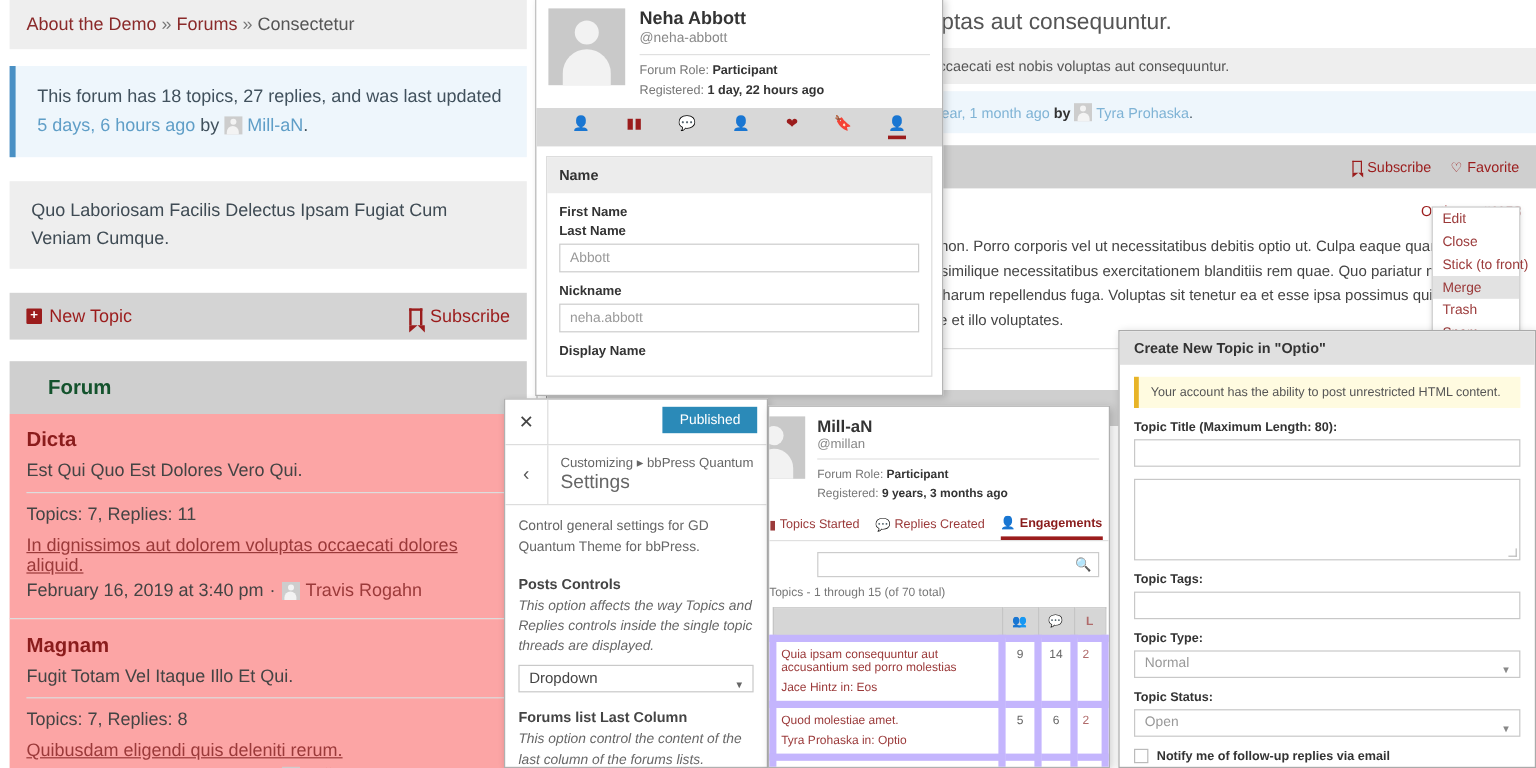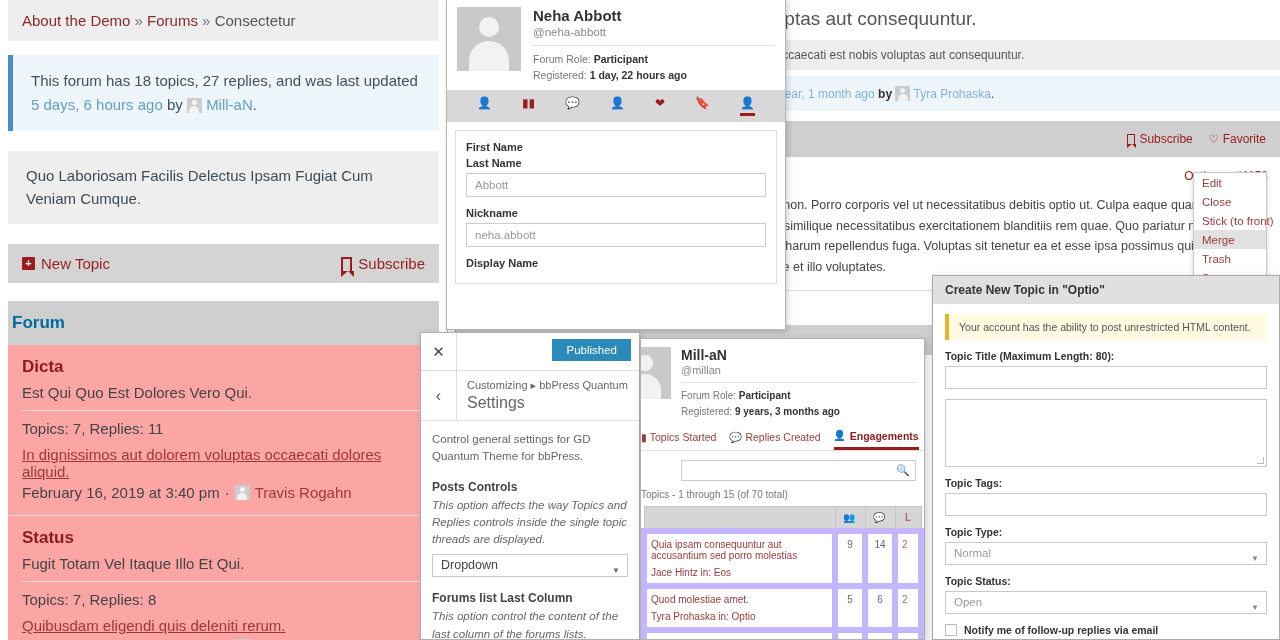--- a/index.html
+++ b/index.html
@@ -30,22 +30,22 @@
                  align-items:center; gap:6px; }
   .sq-icon { display:inline-block; width:13px; height:13px; background:#9b1c1c;
              color:#fff; font-size:11px; line-height:13px; text-align:center;
              border-radius:1px; font-weight:bold;}
   .bm-icon { display:inline-block; width:11px; height:14px;
              border:2px solid #9b1c1c; border-bottom:none;
              position:relative; }
   .bm-icon:after { content:""; position:absolute; left:-2px; bottom:-6px;
              border-left:7px solid #9b1c1c; border-right:6px solid #9b1c1c;
              border-bottom:6px solid transparent; }
-  .listhead { background:#cfcfcf; padding:12px 4px; margin-top:18px;
-              font-size:17px; font-weight:bold; color:#0369a1; }
+  .listhead { background:#cfcfcf; padding:12px 32px; margin-top:18px;
+              font-size:17px; font-weight:bold; color:#14532d; }
   .forum-row { padding:12px 14px 14px; border-bottom:1px solid #ddd; background:#fca5a5;}
   .forum-row h3 { font-size:17px; color:#8a1c1c; margin-bottom:7px; }
   .forum-row .sub { font-size:15px; color:#444; margin-bottom:9px; }
   .forum-row .divider { border-top:1px solid #ddd; margin:0 0 9px 0;}
   .forum-row .counts { font-size:15px; color:#444; margin-bottom:9px; }
   .forum-row .lastlink { font-size:15px; color:#9b3a3a; display:block; margin-bottom:4px;}
   .forum-row .lastmeta { font-size:15px; color:#444; display:flex; align-items:center; gap:5px;}
 
   
   .av { display:inline-block; width:15px; height:15px; background:#cdcdcd;
@@ -234,21 +234,21 @@
       <a class="lastlink" href="#">In dignissimos aut dolorem voluptas occaecati dolores aliquid.</a>
       <div class="lastmeta">
         <span>February 16, 2019 at 3:40 pm</span>
         <span>·</span>
         <span class="av"></span>
         <a class="lnk-red" href="#">Travis Rogahn</a>
       </div>
     </div>
 
     <div class="forum-row">
-      <h3>Status</h3>
+      <h3>Magnam</h3>
       <div class="sub">Fugit Totam Vel Itaque Illo Et Qui.</div>
       <div class="divider"></div>
       <div class="counts">Topics: 7, Replies: 8</div>
       <a class="lastlink" href="#">Quibusdam eligendi quis deleniti rerum.</a>
       <div class="lastmeta">
         <span>February 28, 2019 at 7:47 am</span>
         <span>·</span>
         <span class="av"></span>
         <a class="lnk-red" href="#">Mill-aN</a>
       </div>
@@ -330,20 +330,21 @@
     <span class="ti">👤</span>
     <span class="ti">▮▮</span>
     <span class="ti">💬</span>
     <span class="ti">👤</span>
     <span class="ti">❤</span>
     <span class="ti">🔖</span>
     <span class="ti active">👤</span>
   </div>
 
   <div class="pf-card">
+    <div class="pf-card-h">Name</div>
     <div class="pf-card-b">
       <div class="fld-l">First Name</div>
 
       <div class="fld-l">Last Name</div>
       <div class="fld">Abbott</div>
 
       <div class="fld-l">Nickname</div>
       <div class="fld">neha.abbott</div>
 
       <div class="fld-l">Display Name</div>

